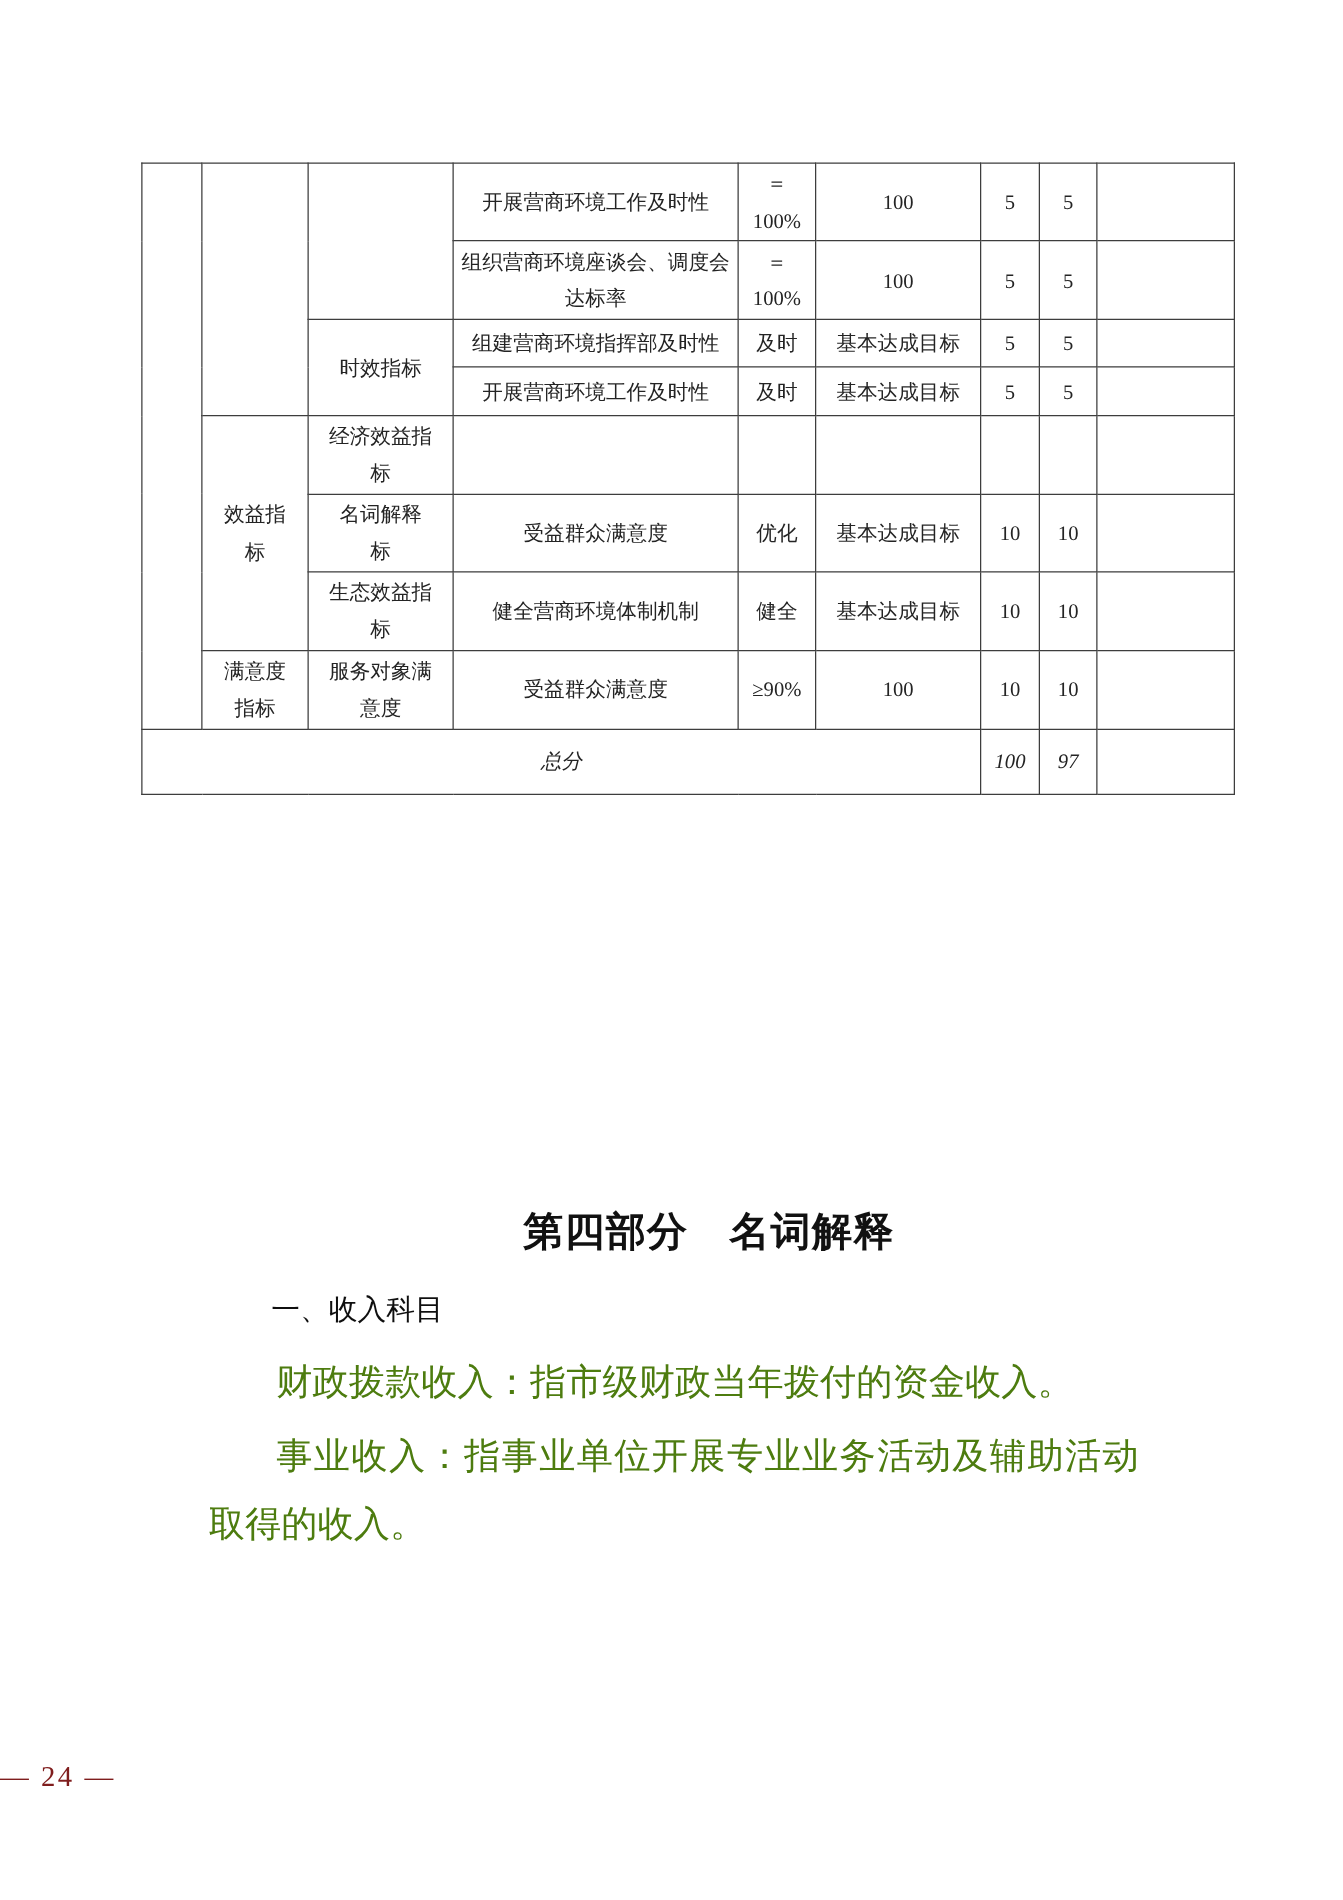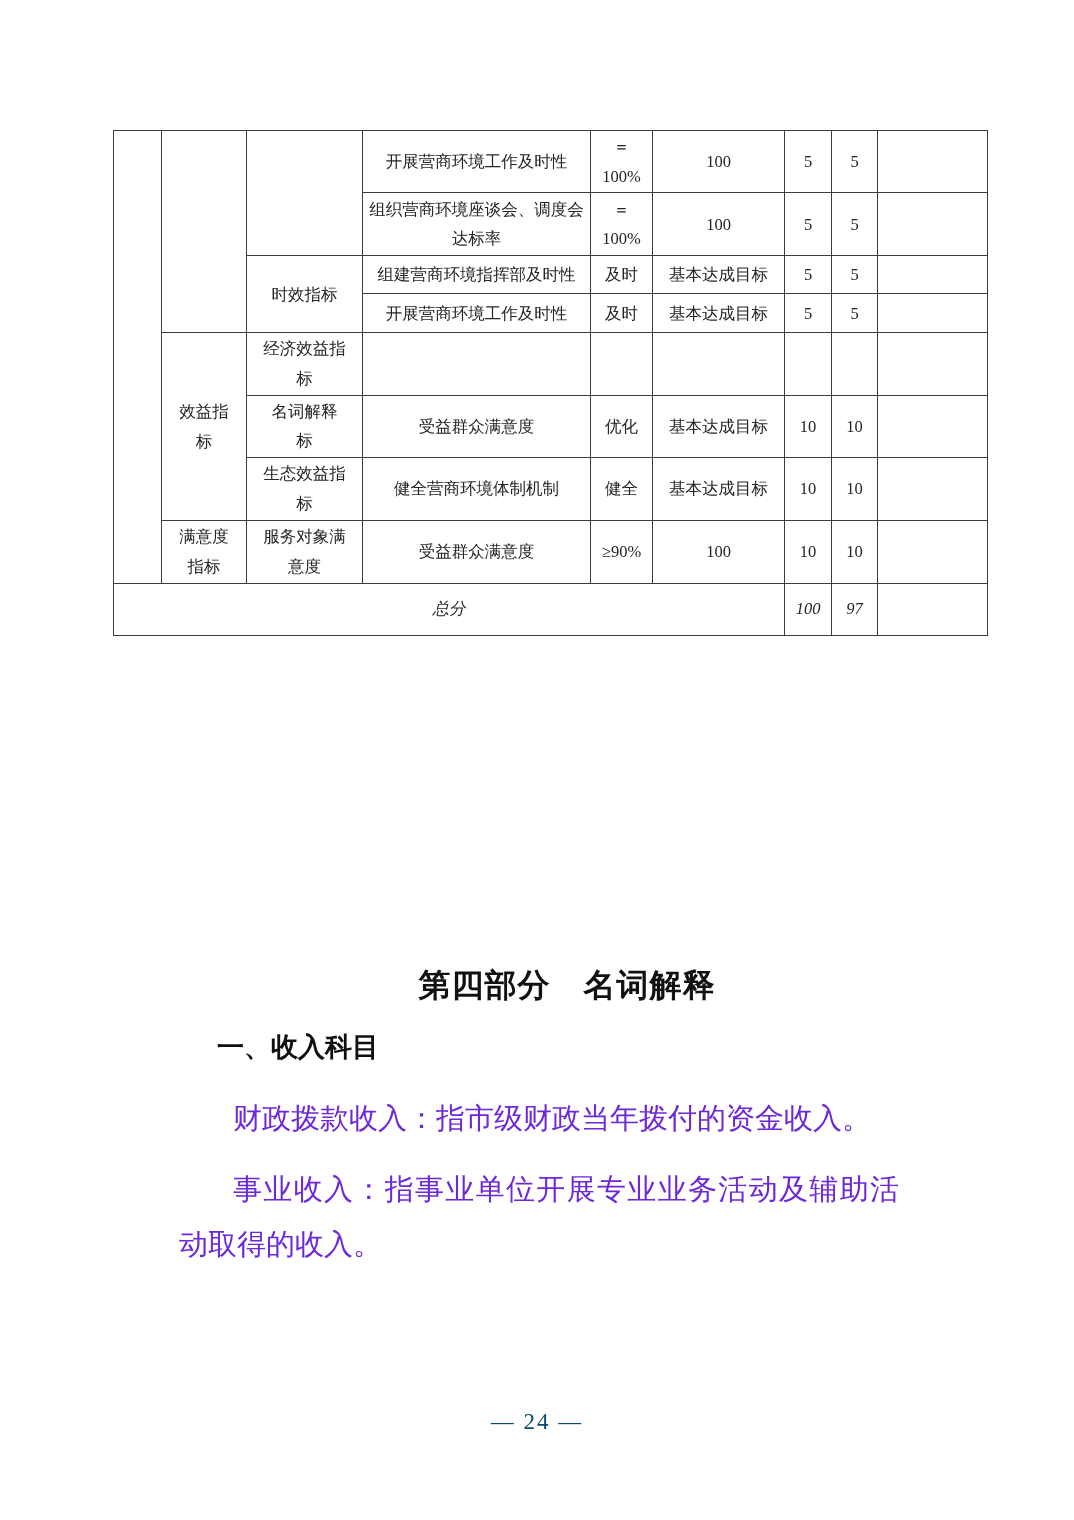--- a/index.html
+++ b/index.html
@@ -52,37 +52,37 @@
     line-height: 48px;
     color: #111;
   }
   .text-block {
     position: absolute; left: 163px; top: 1020px; width: 752px;
     font-size: 29px; line-height: 55px;
   }
   .subsection-title {
     margin: 0;
     font-family: "Liberation Sans", "DejaVu Sans", sans-serif;
-    font-weight: bold;
-    font-size: 27px;
+    font-weight: normal;
+    font-size: 23px;
     text-indent: 54px;
     color: #0f0f0f;
   }
   .text-block p {
-    margin: 16px;
+    margin: 4px;
     text-indent: 54px;
     text-align: justify;
-    color: #6d28d9;
+    color: #4d7c0f;
   }
   .page-number {
     position: absolute; top: 1398px; left: 0; width: 1074px;
-    text-align: center;
+    text-align: left;
     font-size: 23px; line-height: 48px;
     letter-spacing: 2px;
-    color: #0c4a6e;
+    color: #7f1d1d;
   }
 </style>
 </head>
 <body>
 
 <div class="page">
 
   <table class="score-table">
     <colgroup>
       <col style="width:48px">

